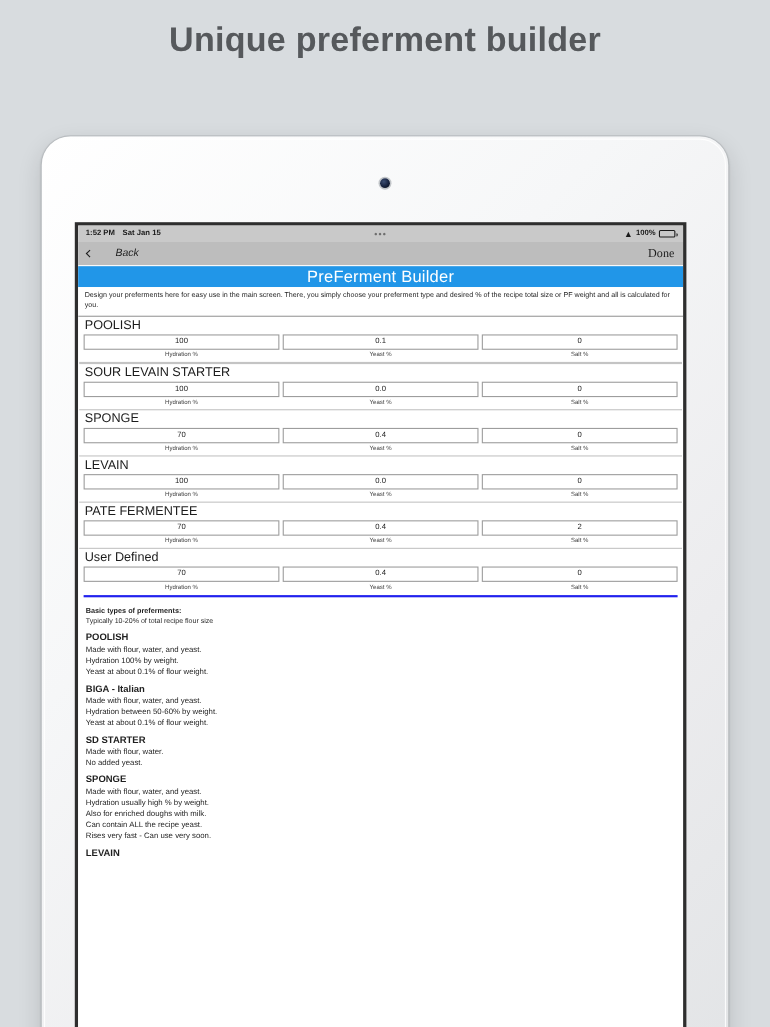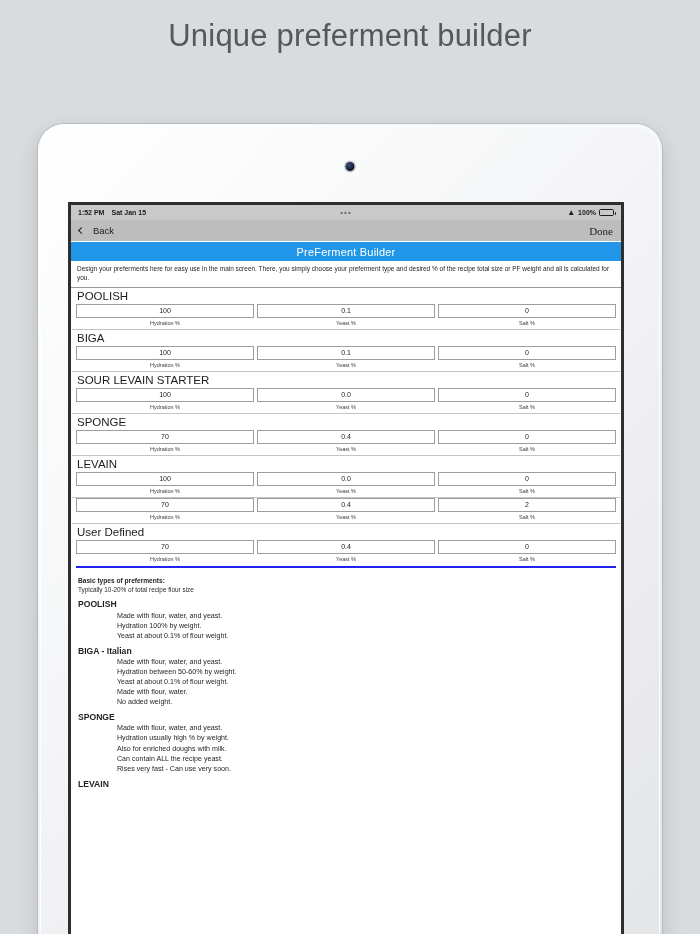--- a/index.html
+++ b/index.html
@@ -8,21 +8,21 @@
     background: #d8dcdf;
     font-family: "Liberation Sans", sans-serif;
     overflow: hidden;
   }
 
   
   .page-title {
     position: absolute; top: 0; left: 0; width: 700px;
     text-align: center;
     font-size: 31px;
-    font-weight: 400;
+    font-weight: 700;
     color: #56595c;
     letter-spacing: 0.2px;
     padding-top: 18px;
   }
 
   
   .device {
     position: absolute;
     left: 38px; top: 124px;
     width: 624px; height: 860px;
@@ -102,23 +102,24 @@
 
   
   .nav-bar {
     height: 22px;
     background: #bdbdbd;
     display: flex; align-items: center;
     padding: 0 8px;
     border-bottom: 1px solid #ffffff;
   }
   .nav-back {
-    display: flex; align-items: center; gap: 8px;
+    display: flex; align-items: center; gap: 20px;
     font-size: 9.5px; color: #1d1d1d;
     cursor: pointer;
+    font-style: italic;
   }
   .chevron-left {
     display: inline-block;
     width: 5px; height: 5px;
     border-left: 1.6px solid #1d1d1d;
     border-bottom: 1.6px solid #1d1d1d;
     transform: rotate(45deg);
     margin-right: 1px;
   }
   .nav-done {
@@ -127,21 +128,21 @@
     cursor: pointer;
     font-family: Liberation Serif, serif;
   }
 
   
   .title-banner {
     height: 19px;
     background: #2196e8;
     color: #ffffff;
     display: flex; align-items: center; justify-content: center;
-    font-size: 11px;
+    font-size: 15px;
     letter-spacing: 0.2px;
   }
 
   
   .body-scroll {
     height: calc(100% - 56px);
     overflow: hidden;
     background: #fff;
   }
 
@@ -190,21 +191,21 @@
     color: #1f1f1f;
     line-height: 1.42;
   }
   .info-h {
     font-weight: bold;
     font-size: 6.6px;
     margin-top: 3px;
   }
   .info-h.big { font-size: 8.6px; margin-top: 4px; }
   .info-sub { font-size: 6.4px; color: #2a2a2a; }
-  .info-line { font-size: 7.1px; margin-left: 39px; }
+  .info-line { font-size: 7.1px; }
 </style>
 </head>
 <body>
 
 <div class="page-title">Unique preferment builder</div>
 
 <div class="device">
   <div class="device-inner-bevel"></div>
   <div class="camera"></div>
 
@@ -252,93 +253,77 @@
                   <div class="pf-input">0.1</div>
                   <div class="pf-label">Yeast %</div>
                 </div>
                 <div class="pf-cell">
                   <div class="pf-input">0</div>
                   <div class="pf-label">Salt %</div>
                 </div>
               </div>
             </div>
             <div class="pf-sep"></div>
-            <div class="pf-group">
-              <div class="pf-name">BIGA</div>
+            <div class="pf-sep"></div>
+            <div class="pf-group">
+              <div class="pf-name">SOUR LEVAIN STARTER</div>
               <div class="pf-row">
                 <div class="pf-cell">
                   <div class="pf-input">100</div>
                   <div class="pf-label">Hydration %</div>
                 </div>
                 <div class="pf-cell">
-                  <div class="pf-input">0.1</div>
-                  <div class="pf-label">Yeast %</div>
-                </div>
-                <div class="pf-cell">
-                  <div class="pf-input">0</div>
-                  <div class="pf-label">Salt %</div>
-                </div>
-              </div>
-            </div>
-            <div class="pf-sep"></div>
-            <div class="pf-group">
-              <div class="pf-name">SOUR LEVAIN STARTER</div>
+                  <div class="pf-input">0.0</div>
+                  <div class="pf-label">Yeast %</div>
+                </div>
+                <div class="pf-cell">
+                  <div class="pf-input">0</div>
+                  <div class="pf-label">Salt %</div>
+                </div>
+              </div>
+            </div>
+            <div class="pf-sep"></div>
+            <div class="pf-group">
+              <div class="pf-name">SPONGE</div>
+              <div class="pf-row">
+                <div class="pf-cell">
+                  <div class="pf-input">70</div>
+                  <div class="pf-label">Hydration %</div>
+                </div>
+                <div class="pf-cell">
+                  <div class="pf-input">0.4</div>
+                  <div class="pf-label">Yeast %</div>
+                </div>
+                <div class="pf-cell">
+                  <div class="pf-input">0</div>
+                  <div class="pf-label">Salt %</div>
+                </div>
+              </div>
+            </div>
+            <div class="pf-sep"></div>
+            <div class="pf-group">
+              <div class="pf-name">LEVAIN</div>
               <div class="pf-row">
                 <div class="pf-cell">
                   <div class="pf-input">100</div>
                   <div class="pf-label">Hydration %</div>
                 </div>
                 <div class="pf-cell">
                   <div class="pf-input">0.0</div>
                   <div class="pf-label">Yeast %</div>
                 </div>
                 <div class="pf-cell">
                   <div class="pf-input">0</div>
                   <div class="pf-label">Salt %</div>
                 </div>
               </div>
             </div>
             <div class="pf-sep"></div>
             <div class="pf-group">
-              <div class="pf-name">SPONGE</div>
-              <div class="pf-row">
-                <div class="pf-cell">
-                  <div class="pf-input">70</div>
-                  <div class="pf-label">Hydration %</div>
-                </div>
-                <div class="pf-cell">
-                  <div class="pf-input">0.4</div>
-                  <div class="pf-label">Yeast %</div>
-                </div>
-                <div class="pf-cell">
-                  <div class="pf-input">0</div>
-                  <div class="pf-label">Salt %</div>
-                </div>
-              </div>
-            </div>
-            <div class="pf-sep"></div>
-            <div class="pf-group">
-              <div class="pf-name">LEVAIN</div>
-              <div class="pf-row">
-                <div class="pf-cell">
-                  <div class="pf-input">100</div>
-                  <div class="pf-label">Hydration %</div>
-                </div>
-                <div class="pf-cell">
-                  <div class="pf-input">0.0</div>
-                  <div class="pf-label">Yeast %</div>
-                </div>
-                <div class="pf-cell">
-                  <div class="pf-input">0</div>
-                  <div class="pf-label">Salt %</div>
-                </div>
-              </div>
-            </div>
-            <div class="pf-sep"></div>
-            <div class="pf-group">
+              <div class="pf-name">PATE FERMENTEE</div>
               <div class="pf-row">
                 <div class="pf-cell">
                   <div class="pf-input">70</div>
                   <div class="pf-label">Hydration %</div>
                 </div>
                 <div class="pf-cell">
                   <div class="pf-input">0.4</div>
                   <div class="pf-label">Yeast %</div>
                 </div>
                 <div class="pf-cell">
@@ -374,22 +359,23 @@
           <div class="info-sub">Typically 10-20% of total recipe flour size</div>
           <div id="info-sections">
               <div class="info-h big">POOLISH</div>
               <div class="info-line">Made with flour, water, and yeast.</div>
               <div class="info-line">Hydration 100% by weight.</div>
               <div class="info-line">Yeast at about 0.1% of flour weight.</div>
               <div class="info-h big">BIGA - Italian</div>
               <div class="info-line">Made with flour, water, and yeast.</div>
               <div class="info-line">Hydration between 50-60% by weight.</div>
               <div class="info-line">Yeast at about 0.1% of flour weight.</div>
+              <div class="info-h big">SD STARTER</div>
               <div class="info-line">Made with flour, water.</div>
-              <div class="info-line">No added weight.</div>
+              <div class="info-line">No added yeast.</div>
               <div class="info-h big">SPONGE</div>
               <div class="info-line">Made with flour, water, and yeast.</div>
               <div class="info-line">Hydration usually high % by weight.</div>
               <div class="info-line">Also for enriched doughs with milk.</div>
               <div class="info-line">Can contain ALL the recipe yeast.</div>
               <div class="info-line">Rises very fast - Can use very soon.</div>
               <div class="info-h big">LEVAIN</div>
             </div>
         </div>
 

